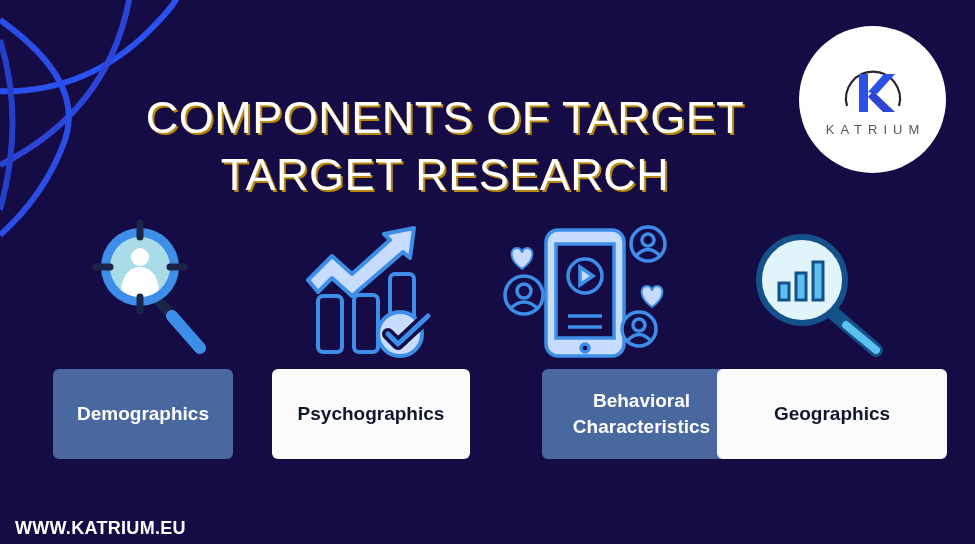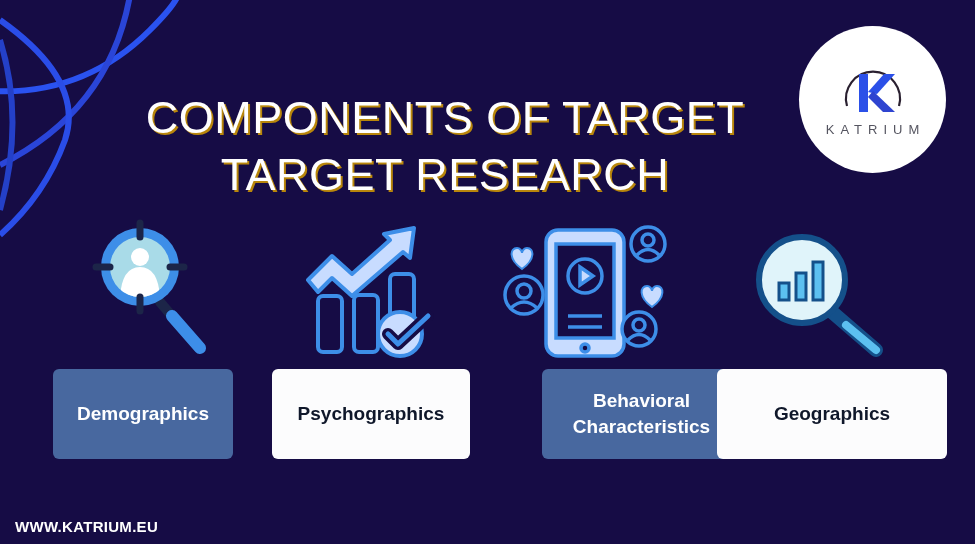--- a/index.html
+++ b/index.html
@@ -9,21 +9,21 @@
   .title { position:absolute; left:0; width:890px; text-align:center; color:#ffffff; font-weight:normal; font-size:45px; letter-spacing:0.5px; line-height:1; text-shadow:2px 2px 0 #b8860b; }
   .title.l1 { top:95px; }
   .title.l2 { top:152px; }
   .logo { position:absolute; left:799px; top:26px; width:147px; height:147px; border-radius:50%; background:#ffffff; }
   .logo svg { position:absolute; left:38px; top:28px; }
   .logo-text { position:absolute; left:0; width:147px; top:96px; text-align:center; color:#555560; font-size:13px; letter-spacing:6px; padding-left:6px; }
   .icon { position:absolute; }
   .card { position:absolute; top:369px; height:90px; border-radius:6px; display:flex; align-items:center; justify-content:center; text-align:center; font-weight:bold; font-size:19px; line-height:1.35; }
   .card.blue { background:#48689f; color:#ffffff; }
   .card.white { background:#fcfcfd; color:#0f172a; }
-  .footer { position:absolute; left:15px; top:518px; color:#ffffff; font-weight:bold; font-size:15px; letter-spacing:0.3px; }
+  .footer { position:absolute; left:15px; top:518px; color:#ffffff; font-weight:bold; font-size:18px; letter-spacing:0.3px; }
 </style>
 </head>
 <body>
 
 <svg class="globe" viewBox="0 0 200 240">
   <g fill="none" stroke-width="6">
     <path d="M -20 90 Q 80 100 150 30 Q 175 5 178 -5" stroke="#2a52f0"></path>
     <path d="M 0 165 Q 110 110 130 -5" stroke="#2a45d8"></path>
     <path d="M 0 20 Q 85 80 65 140 Q 45 195 0 235" stroke="#2a4de8"></path>
     <path d="M 0 40 Q 25 120 0 210" stroke="#2440c8"></path>

